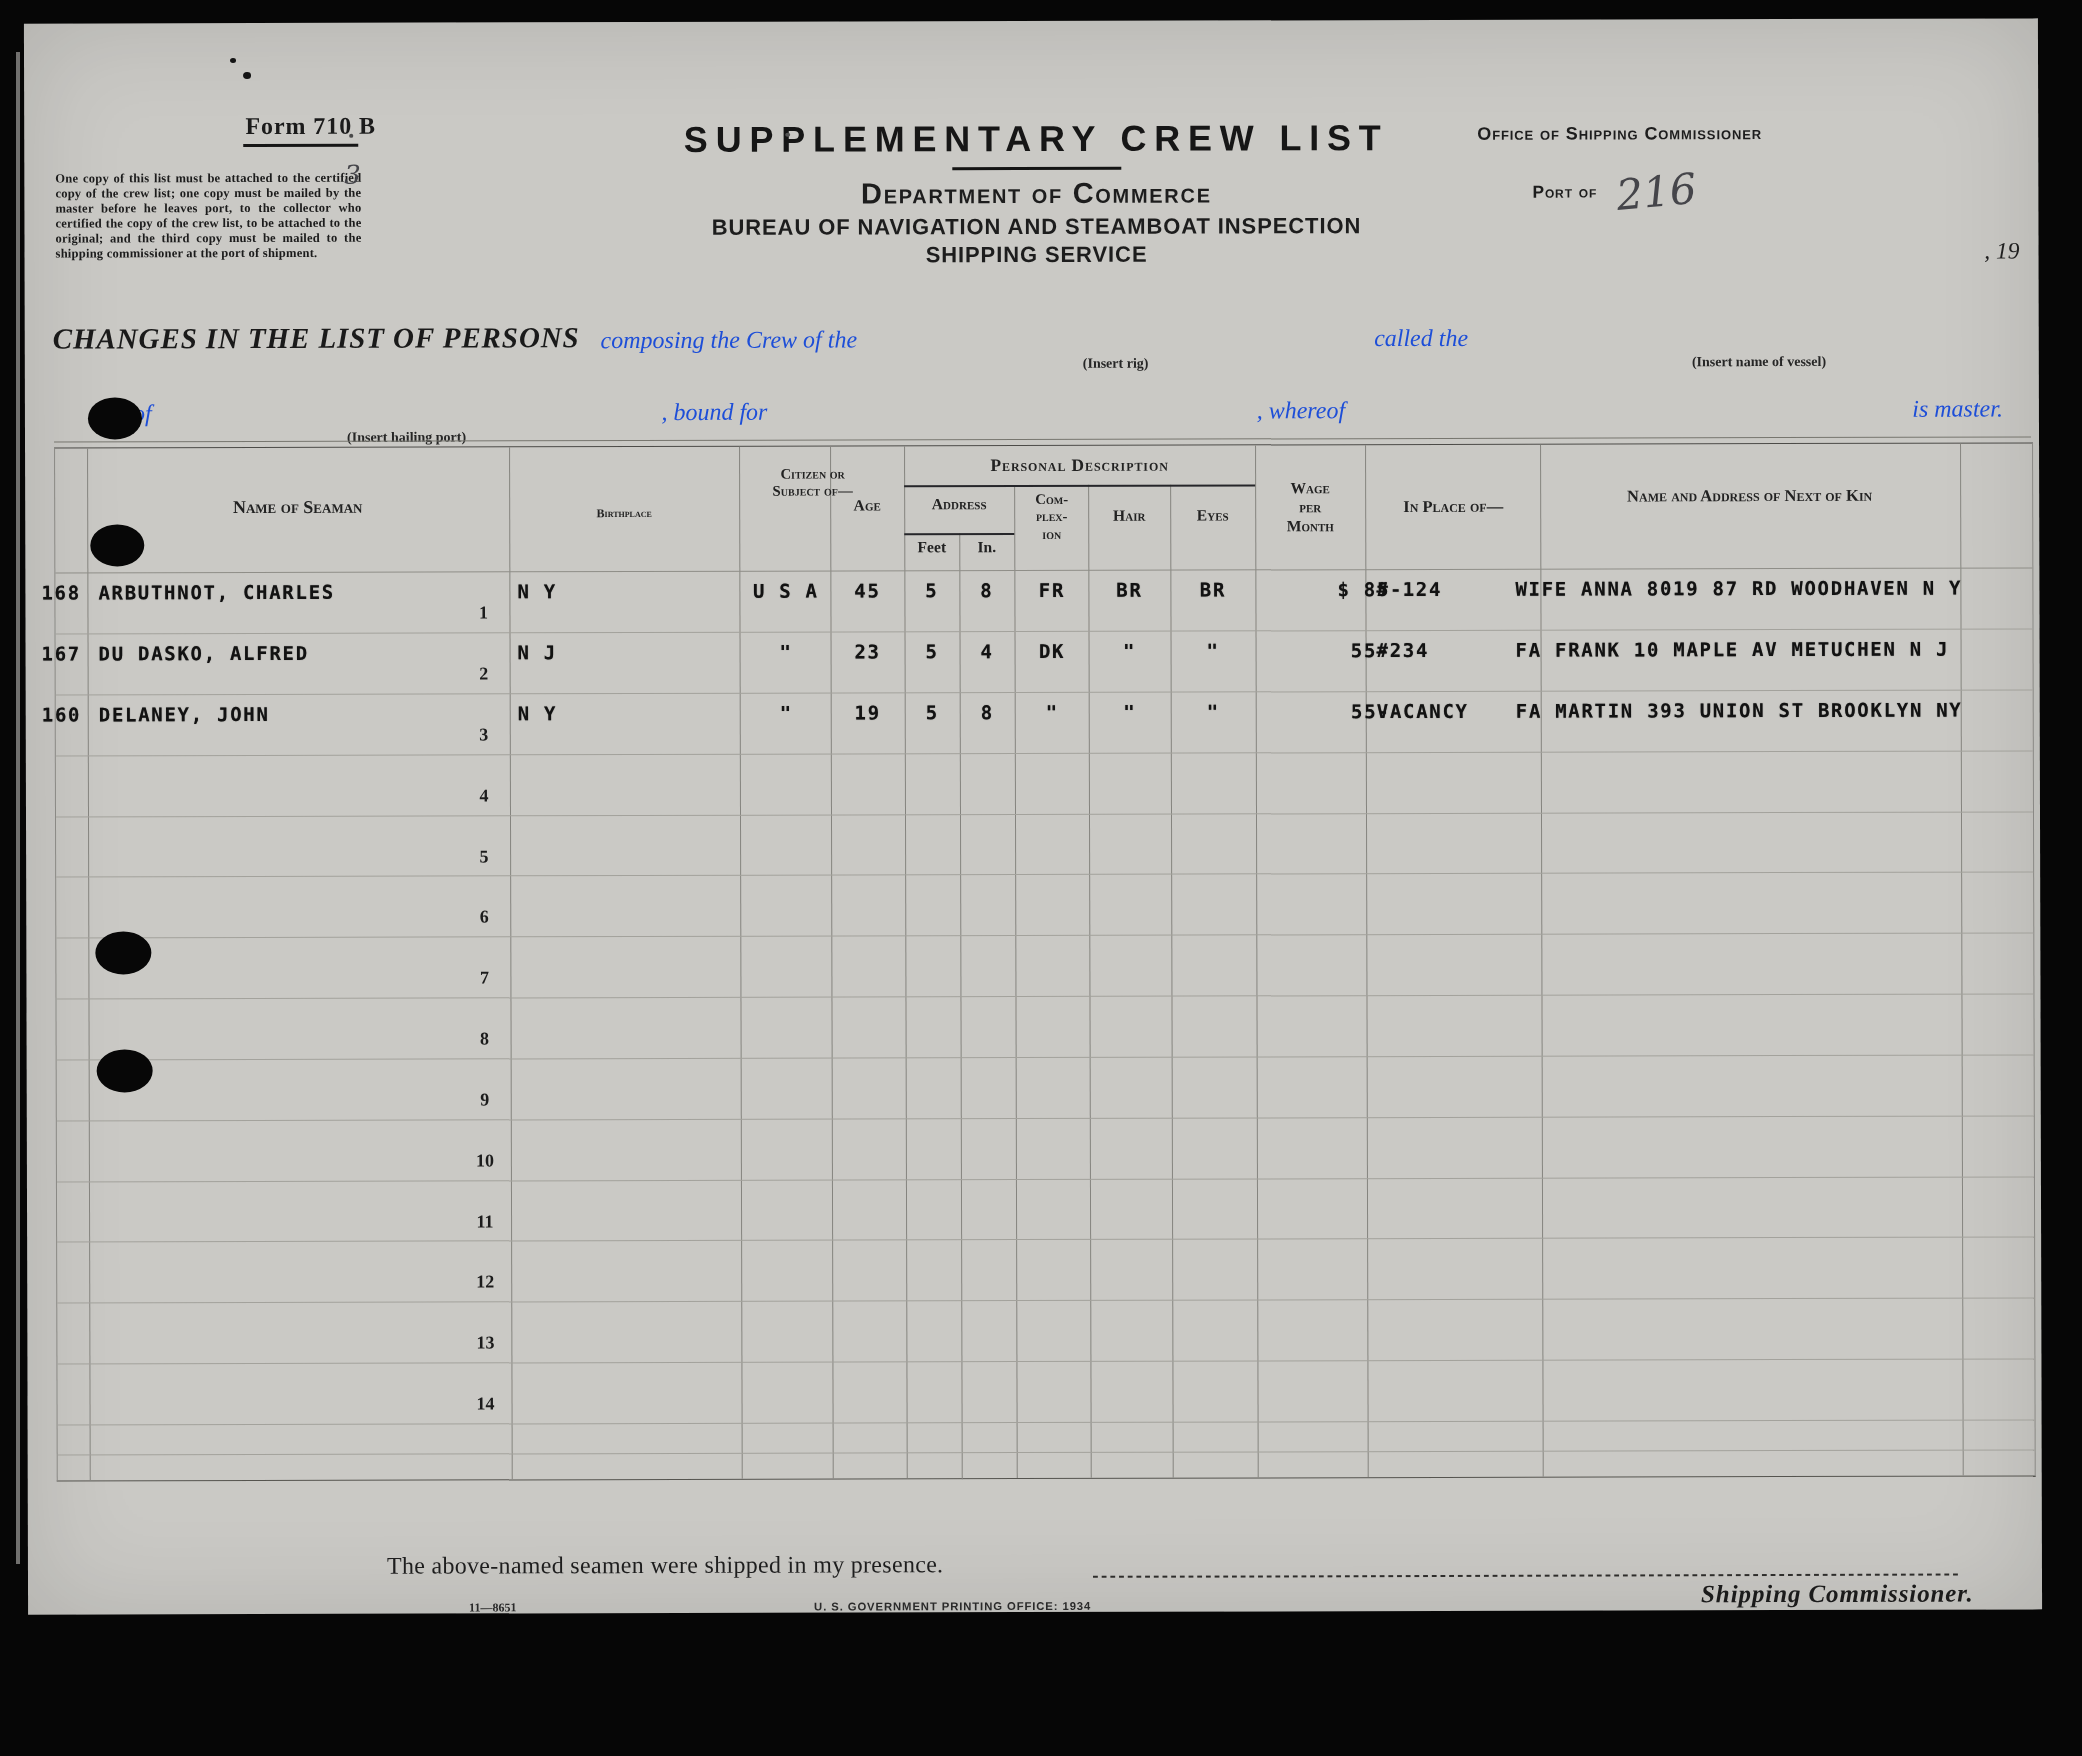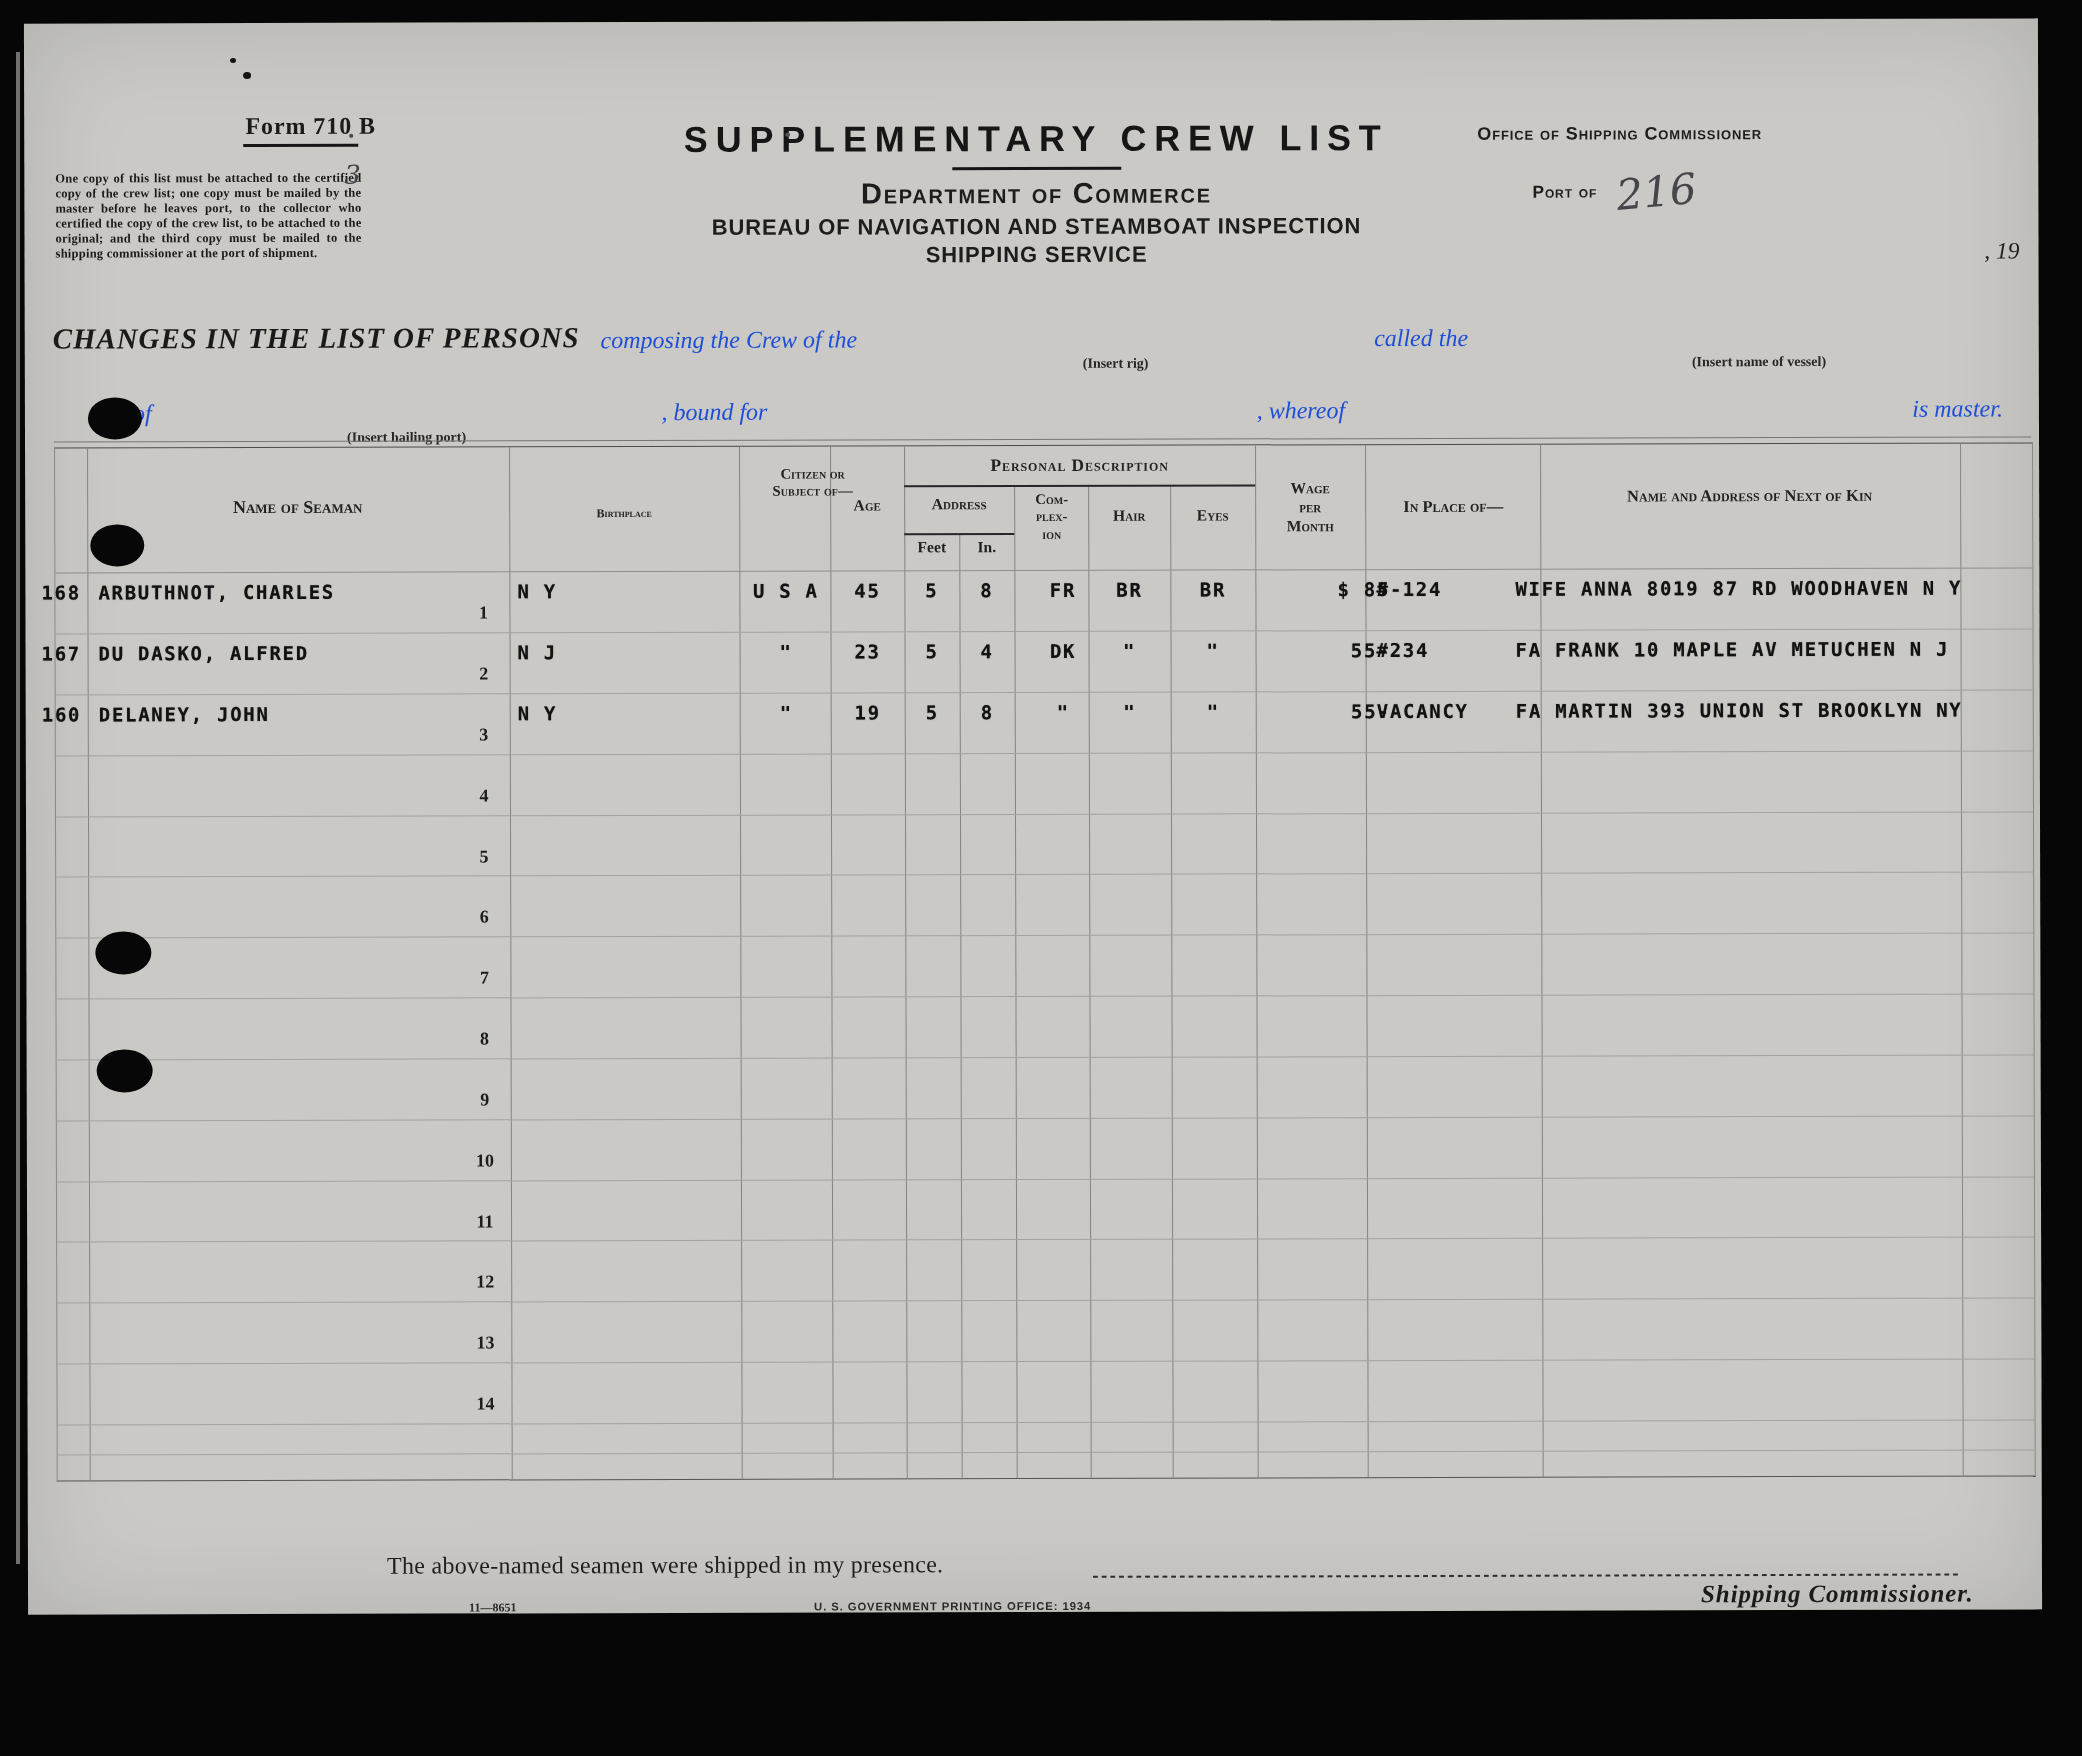--- a/index.html
+++ b/index.html
@@ -66,21 +66,21 @@
   .row .seq{position:absolute;left:-14px;top:8.7px;}
   .row .nm{position:absolute;left:43px;top:8.7px;}
   .row .rn{position:absolute;left:408px;width:40px;top:31px;text-align:center;
            font-family:"Liberation Serif",serif;font-weight:bold;font-size:18px;color:#1c1c1c;}
   .row .c{position:absolute;top:8.7px;text-align:center;}
   .row .bp{left:462px;text-align:left;}
   .row .cz{left:687px;width:87px;}
   .row .ag{left:775px;width:74px;}
   .row .ft{left:849px;width:55px;}
   .row .inch{left:904px;width:55px;}
-  .row .cp{left:959px;width:75px;padding-left:11px;}
+  .row .cp{left:959px;width:75px;}
   .row .hr{left:1033px;width:82px;}
   .row .ey{left:1115px;width:85px;}
   .row .wg{left:1260px;width:110px;}
   .row .ip{left:1321px;text-align:left;}
   .row .kin{left:1460px;text-align:left;}
   .hole{position:absolute;background:#070707;border-radius:50%;}
   .speck{position:absolute;background:#141414;border-radius:50%;}
   .foot-state{font-size:24px;color:#1e1e1e;letter-spacing:0.3px;}
   .imprint{font-weight:bold;color:#2a2a2a;}
   .sig-label{font-weight:bold;font-style:italic;font-size:25px;color:#1b1b1b;letter-spacing:0.9px;}

